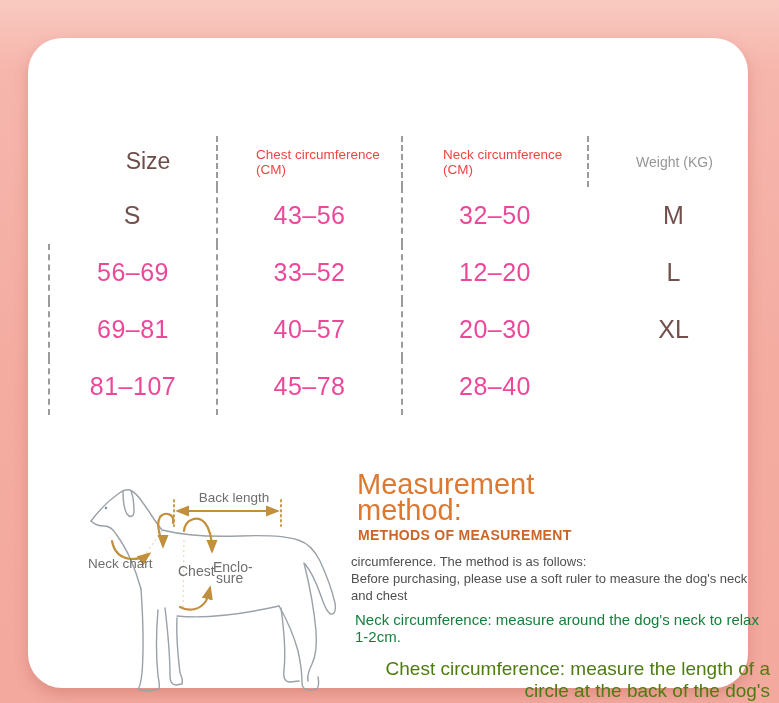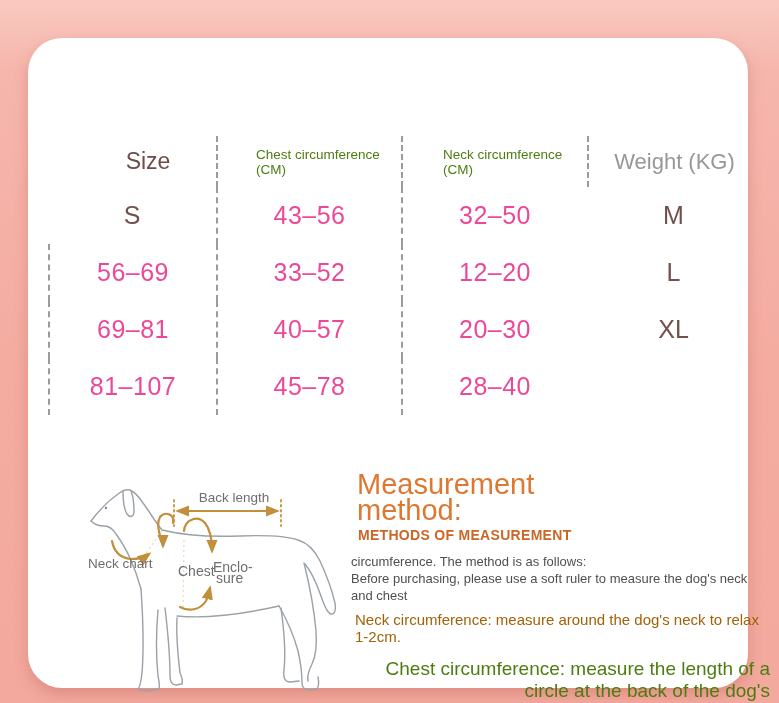--- a/index.html
+++ b/index.html
@@ -17,35 +17,35 @@
   .size-table{
     position:absolute;left:20px;top:98px;width:712px;
     display:grid;
     grid-template-columns:168px 185px 186px 173px;
     grid-template-rows:51px 57px 57px 57px 57px;
   }
   .cell{display:flex;align-items:center;justify-content:center;}
   .cell.sep{border-left:2px dashed #9b9b9b;}
   .cell.head-small{
     justify-content:flex-start;align-items:center;
-    font-size:13.5px;line-height:15px;color:#4d7c0f;
+    font-size:13.5px;line-height:15px;color:#ef4444;
   }
   .cell.head-small .pad{padding-left:38px;}
   .cell.head-small.neck .pad{padding-left:40px;}
   .size-head{font-size:23px;color:#6e4c48;margin-left:32px;}
-  .weight-head{font-size:22px;color:#979797;}
+  .weight-head{font-size:14px;color:#979797;}
   .size-cell{font-size:25px;color:#72504c;}
   .val-cell{font-size:25px;color:#ec4899;letter-spacing:.5px;}
   
   .dog-wrap{position:absolute;left:40px;top:430px;width:300px;height:273px;}
   .measure-text{position:absolute;left:322px;top:430px;width:420px;}
   .m-title{font-size:29px;line-height:26px;color:#dd7832;margin:3px 0 0 7px;}
   .m-sub{font-size:14px;font-weight:bold;letter-spacing:.3px;color:#cd6526;margin:4px 0 0 8px;}
   .m-intro{font-size:13px;line-height:17px;color:#4f4f4f;margin:10px 0 0 1px;}
-  .m-neck{font-size:15px;color:#a16207;margin:7px 0 0 5px;}
+  .m-neck{font-size:15px;color:#15803d;margin:7px 0 0 5px;}
   .m-chest1{font-size:19px;color:#4d7c0f;margin:13px 0 0 1px;text-align:right;}
   .m-chest2{font-size:13px;color:#4f4f4f;margin:12px 0 0 1px;}
   svg text{font-family:"Liberation Sans",sans-serif;fill:#6e6e6e;}
 </style>
 </head>
 <body>
 
 <div class="card">
 
   <div class="size-table">

